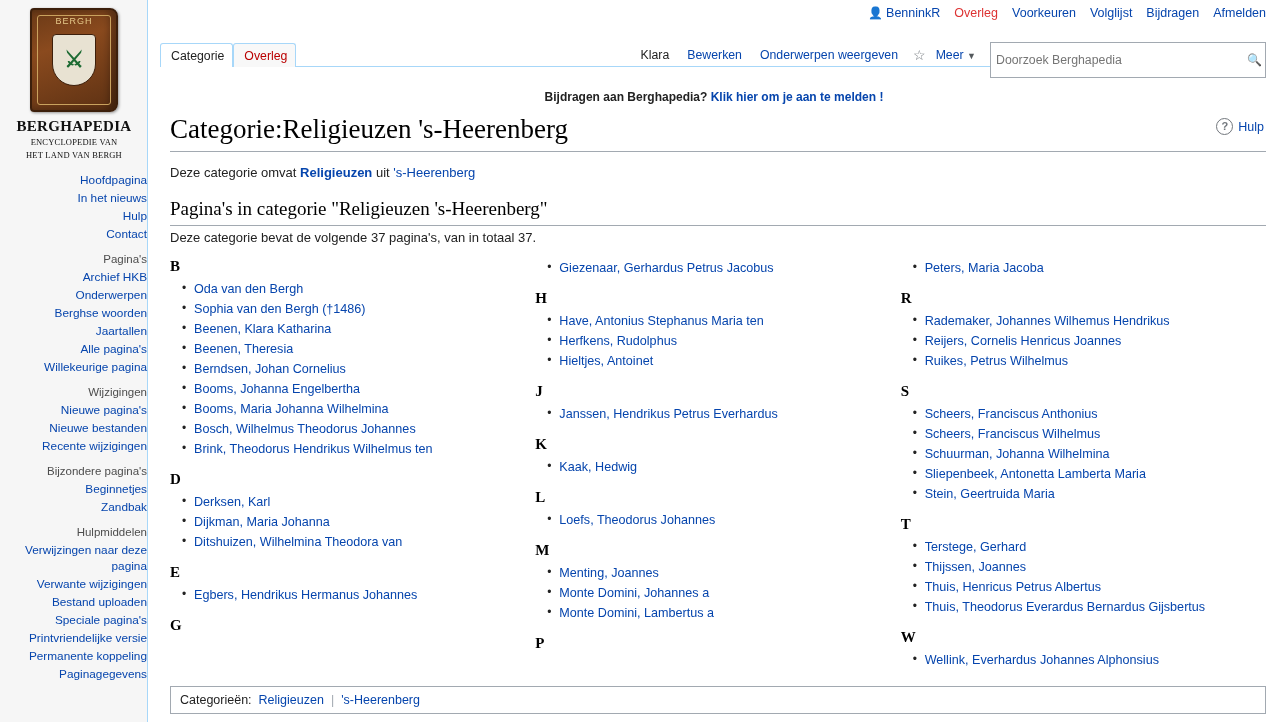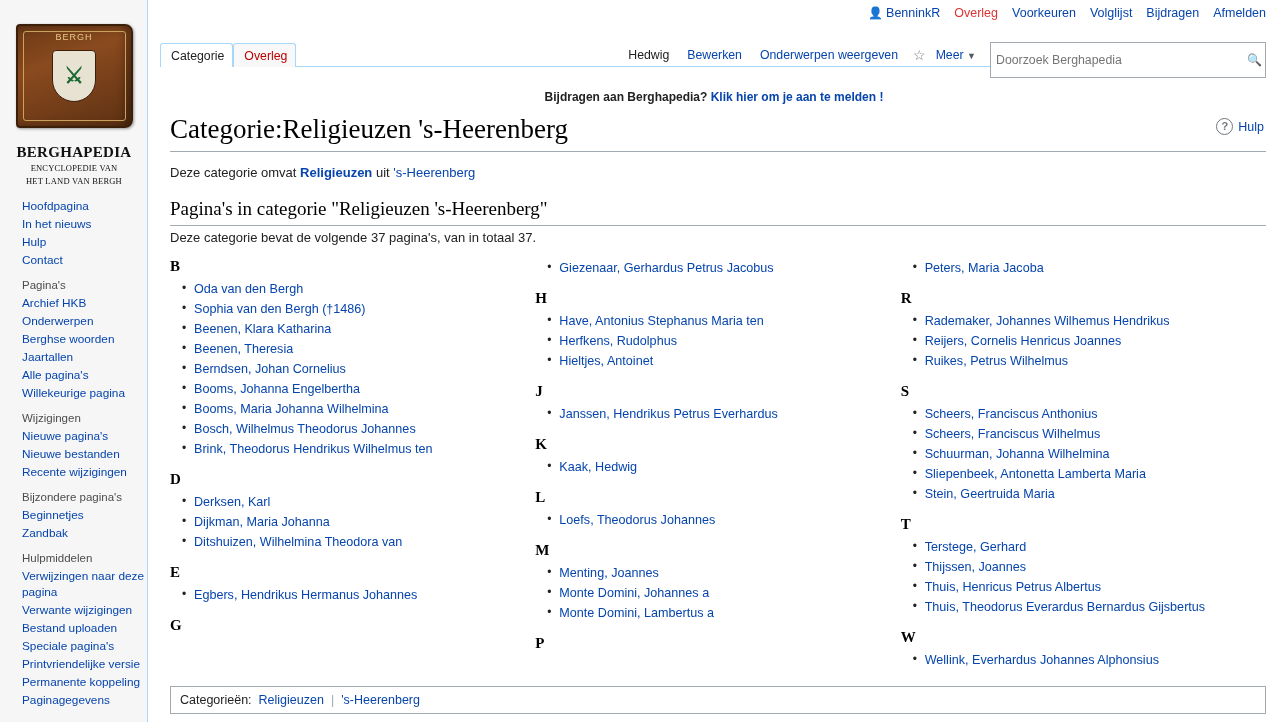--- a/index.html
+++ b/index.html
@@ -26,21 +26,21 @@
   #personal-bar .plink.active { color: #d33; }
 
   
   #sidebar {
     position: absolute; left: 0; top: 0; width: 148px; height: 722px;
     background: #f6f6f6;
     border-right: 1px solid #a7d7f9;
   }
   #logo-box { width: 148px; padding-top: 8px; text-align: center; }
   .book {
-    width: 117px; height: 104px; margin: 16px auto;
+    width: 88px; height: 104px; margin: 0 auto;
     background: linear-gradient(160deg,#6b3a17 0%, #8a4a1e 35%, #5d3113 100%);
     border: 2px solid #3c1f0b;
     border-radius: 4px 8px 8px 4px;
     position: relative;
     box-shadow: inset -6px 0 8px rgba(0,0,0,.35), 1px 1px 3px rgba(0,0,0,.4);
   }
   .book:before {
     content: ""; position: absolute; left: 5px; top: 5px; right: 5px; bottom: 5px;
     border: 1px solid #c9a25e; border-radius: 3px;
   }
@@ -57,21 +57,21 @@
     position: absolute; top: 6px; left: 0; right: 0; text-align: center;
     color: #e6c98a; font-size: 9px; letter-spacing: 1px;
   }
   #logo-text {
     margin-top: 6px; text-align: center; color: #111;
     font-family: "Liberation Serif", serif;
   }
   #logo-text .main { font-size: 15px; font-weight: bold; letter-spacing: .3px; }
   #logo-text .sub { font-size: 8.5px; line-height: 11px; margin-top: 2px; letter-spacing: .2px; }
 
-  .portal { margin-top: 10px; padding-left: 10px; }
+  .portal { margin-top: 10px; padding-left: 10px; text-align: right; }
   .portal h3 {
     margin: 10px 0 3px 12px; font-size: 11.5px; font-weight: normal;
     color: #4d4d4d;
   }
   .portal ul { list-style: none; margin: 0; padding: 0 0 0 12px; }
   .portal li { font-size: 11.8px; line-height: 16px; padding: 1px 0; }
   .portal li a { color: #0645ad; }
 
   
   #content-wrap { position: absolute; left: 148px; top: 0; right: 0; bottom: 0; }
@@ -266,21 +266,21 @@
     <a href="#" class="plink">Afmelden</a>
   </div>
 
   <div id="tab-underline"></div>
   <div id="ns-tabs">
     <div class="tab selected">Categorie</div>
     <div class="tab redlink">Overleg</div>
   </div>
 
   <div id="view-tabs">
-    <div class="vtab selected">Hedwig</div>
+    <div class="vtab selected">Klara</div>
     <div class="vtab">Bewerken</div>
     <div class="vtab">Onderwerpen weergeven</div>
     <div class="star">☆</div>
     <div class="more">
       <span>Meer</span>
       <span class="caret">▼</span>
     </div>
   </div>
 
   <div id="search-box">

